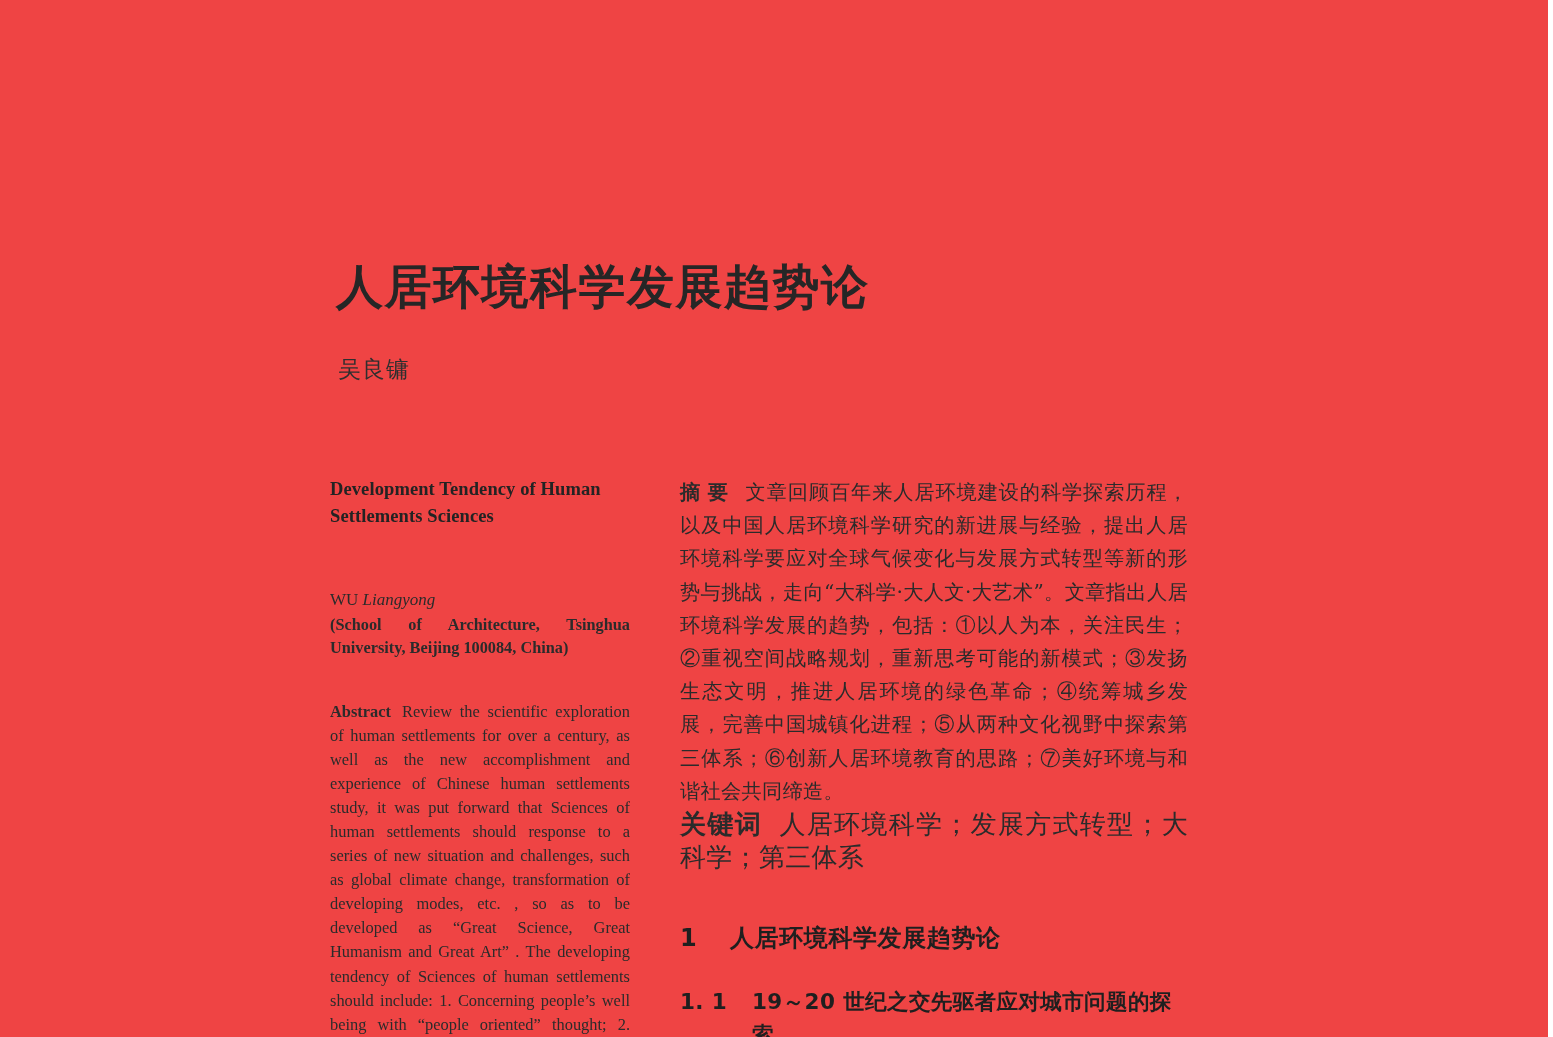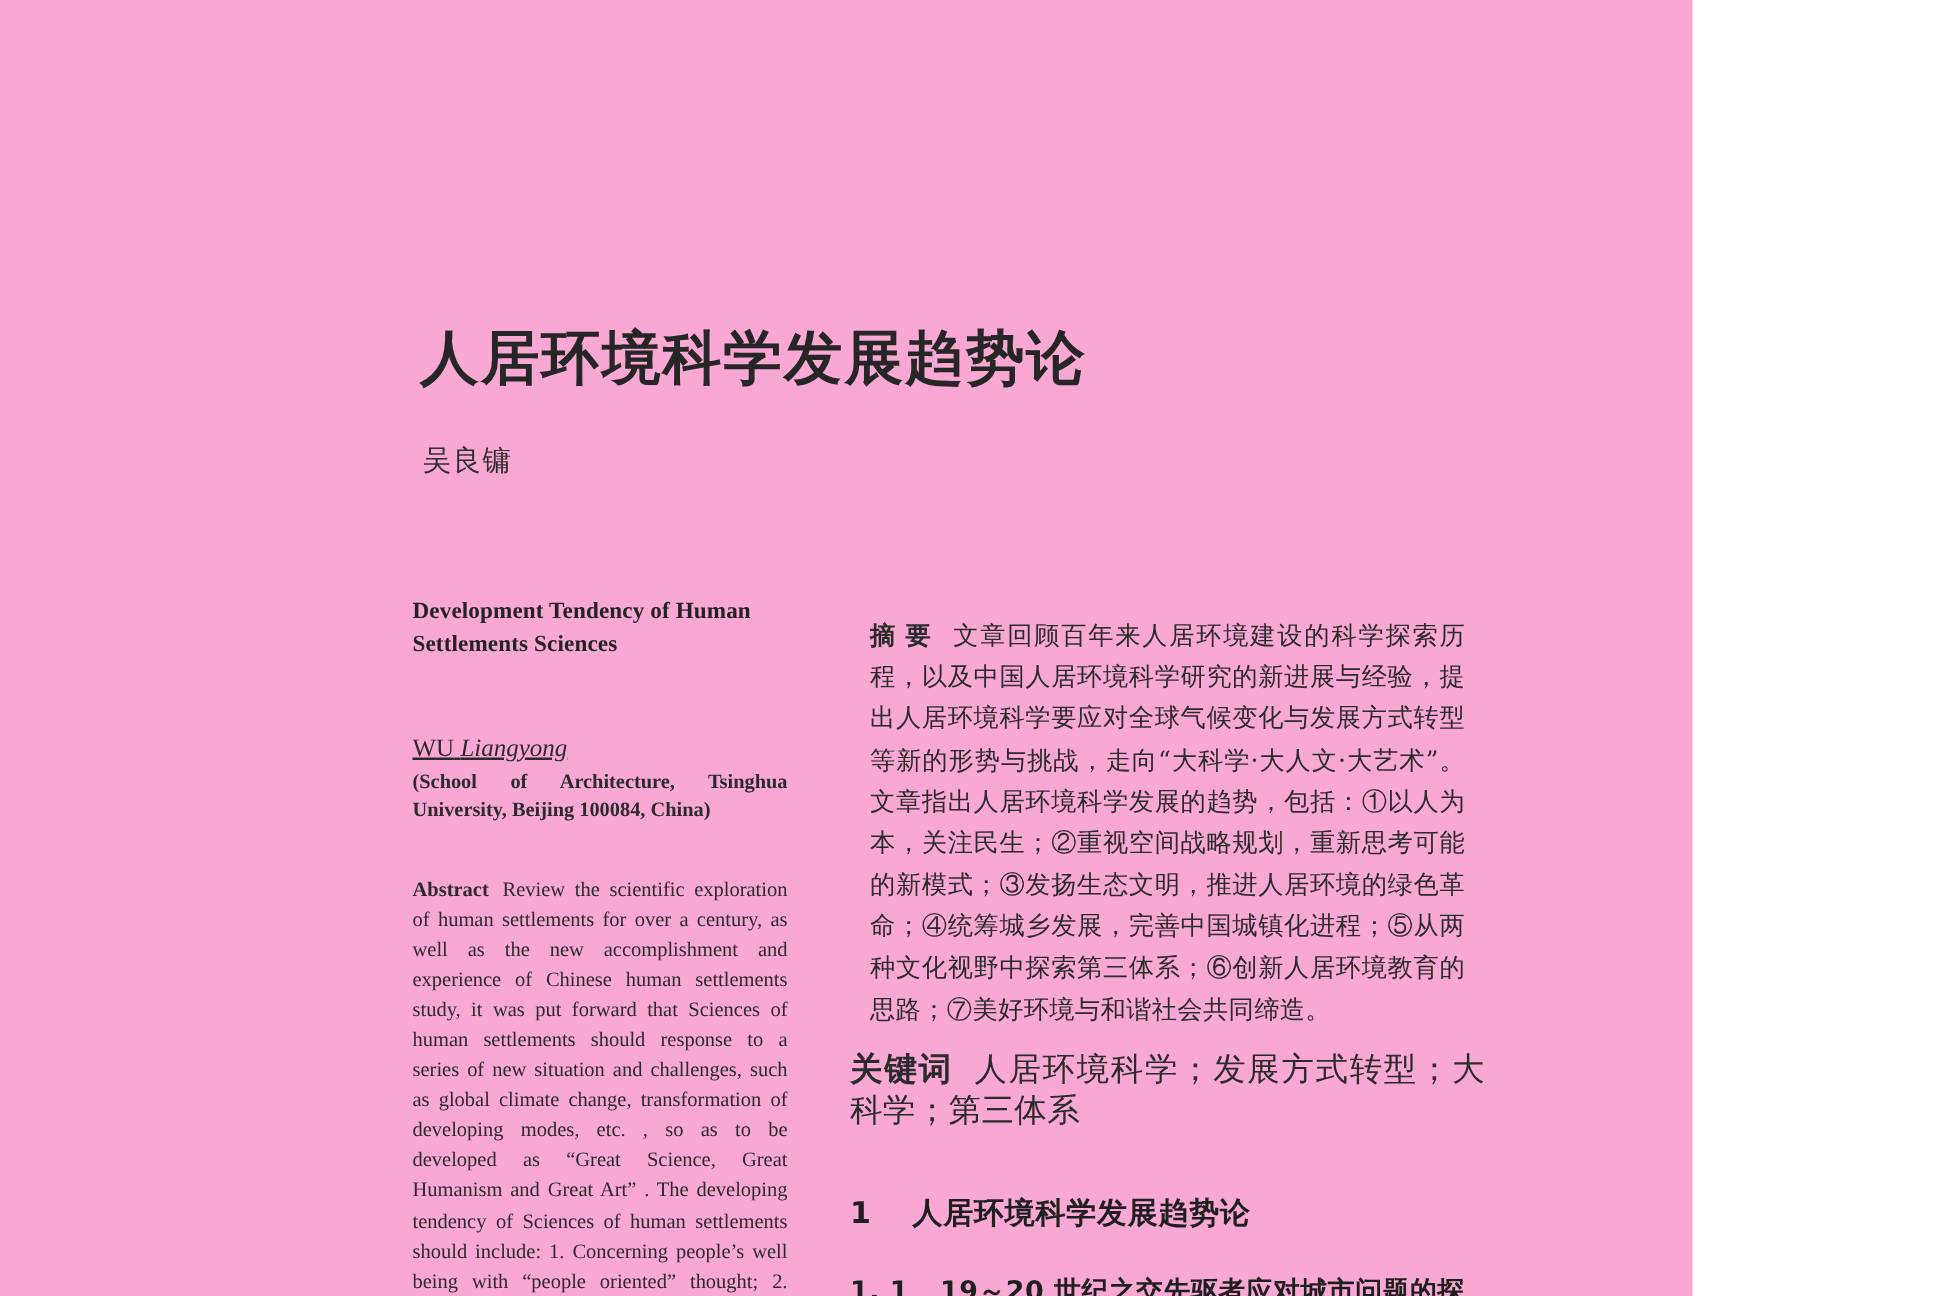--- a/index.html
+++ b/index.html
@@ -3,23 +3,23 @@
 <meta charset="utf-8">
 <title>人居环境科学发展趋势论</title>
 <style>
   html, body {
     margin: 0;
     padding: 0;
     background: #ffffff;
   }
   .page {
     position: relative;
-    width: 1354px;
+    width: 1548px;
     height: 1037px;
-    background: #f9a8d4;
+    background: #ef4444;
     overflow: hidden;
     font-family: "Liberation Serif", "DejaVu Serif", serif;
     color: #2b2b2b;
     -webkit-font-smoothing: antialiased;
   }
 
   
   .masthead {
     position: absolute;
     left: 336px;
@@ -74,22 +74,21 @@
   }
   .en-author-block {
     margin-top: 58px;
     font-family: "Liberation Serif", "DejaVu Serif", serif;
     font-size: 16.3px;
     line-height: 23.5px;
     color: #2b2b2b;
   }
   .en-author-name {
     font-style: italic;
-    font-size: 20px;
-    text-decoration: underline;
+    font-size: 17px;
   }
   .en-author-name .surname { font-style: normal; }
   .en-affiliation {
     margin-top: 1px;
     text-align: justify;
     text-justify: inter-word;
     font-weight: bold;
   }
   .en-abstract {
     margin-top: 40px;
@@ -108,21 +107,21 @@
 
   
   .cn-abstract {
     font-family: "DejaVu Serif", "Liberation Serif", serif;
     font-size: 20.2px;
     line-height: 33.2px;
     text-align: justify;
     text-justify: inter-ideograph;
     color: #2b2b2b;
     letter-spacing: 0.3px;
-    margin: 16px;
+    margin: 0;
   }
   .cn-abstract .lbl {
     font-family: "DejaVu Sans", "Liberation Sans", sans-serif;
     font-weight: bold;
     letter-spacing: 7px;
     margin-right: 10px;
   }
   .cn-keywords {
     margin-top: 0px;
     font-family: "DejaVu Serif", "Liberation Serif", serif;

